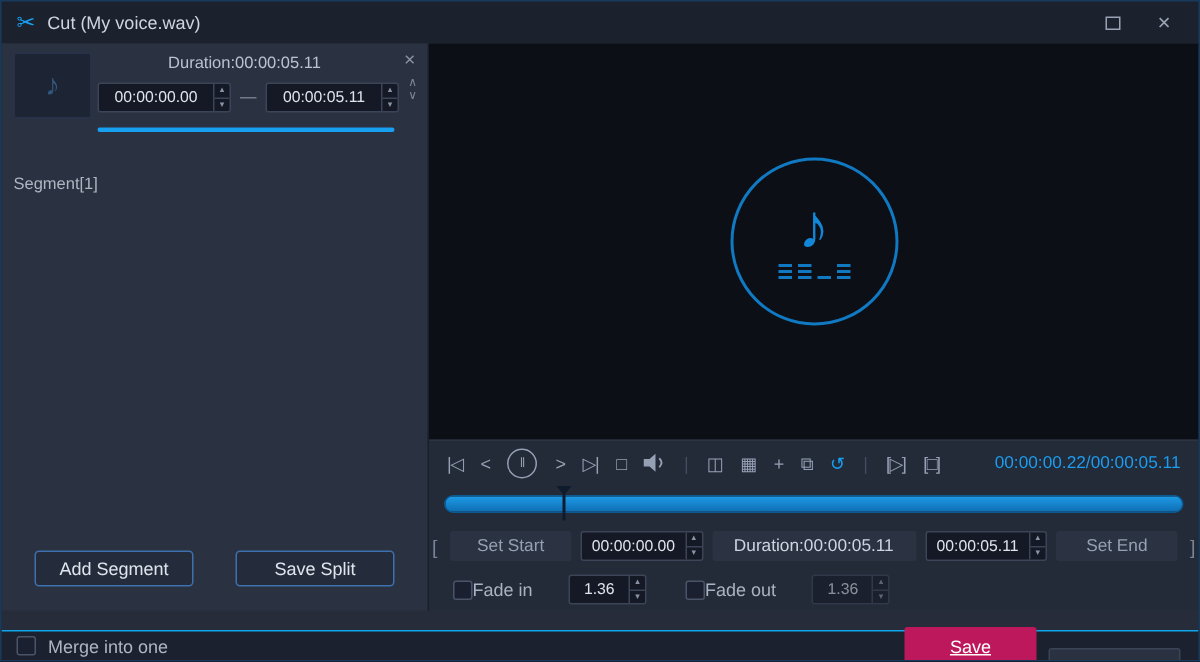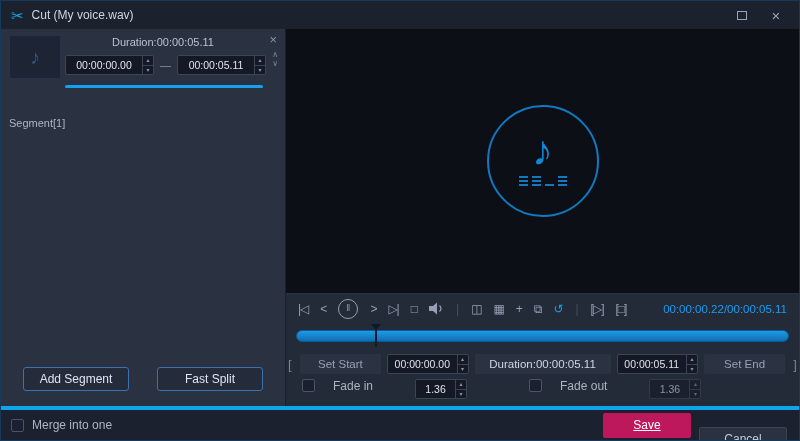--- a/index.html
+++ b/index.html
@@ -124,30 +124,30 @@
     width:84px; height:20px; background:#2b3342; border-radius:2px; cursor:pointer;
     color:#95a0b5; font-size:11.5px; display:flex; align-items:center; justify-content:center;
   }
   .duration-box {
     min-width:136px; height:20px; background:#2b3342; border-radius:2px;
     color:#cfd6e2; font-size:11.5px; display:flex; align-items:center; justify-content:center;
   }
   .trim-row .spin-input { width:84px; }
 
   
-  .fade-row { height:28px; display:flex; align-items:flex-start; padding:0 16px; gap:18px; font-size:12px; color:#aab3c2; }
+  .fade-row { height:28px; display:flex; align-items:center; padding:0 16px; gap:0; font-size:12px; color:#aab3c2; }
   .checkbox { width:13px; height:13px; border:1px solid #4a5468; background:#1a2030; border-radius:2px; cursor:pointer; flex:none; }
   .fade-gap { width:26px; }
   .num-input { width:52px;margin-left:24px; }
   .num-input.dim { opacity:.55; }
 
   
   .footer {
-    position:absolute; left:0; right:0; bottom:0; height:34px;
-    background:#1b212e; border-top:4px solid #0ea5e9;
+    position:absolute; left:0; right:0; bottom:0; height:20px;
+    background:#1b212e; border-top:1px solid #0ea5e9;
     display:flex; align-items:center; padding:0 10px; gap:8px; font-size:12px;
   }
   .footer .spacer { flex:1; }
   .btn-save {
     width:88px; height:25px; background:#be185d; border:none; border-radius:2px;
     color:#ffffff; font-size:12px; cursor:pointer;text-decoration:underline;
   }
   .btn-cancel {
     width:88px; height:25px; background:#2a3242; border:1px solid #3a4456; border-radius:2px;
     color:#c3cad6; font-size:12px; cursor:pointer; margin-right:2px;margin-top:28px;
@@ -196,21 +196,21 @@
             <span>▾</span>
           </div>
         </div>
       </div>
       <div class="seg-bar"></div>
     </div>
     <div class="seg-label">Segment[1]</div>
 
     <div class="left-buttons">
       <div class="btn-outline">Add Segment</div>
-      <div class="btn-outline">Fast Split</div>
+      <div class="btn-outline">Save Split</div>
     </div>
   </div>
 
   <div class="right-panel">
 
     <div class="preview">
       <div class="note-circle">
         <span class="note-glyph">♪</span>
         <span class="equalizer">
           <span class="eq-col">

